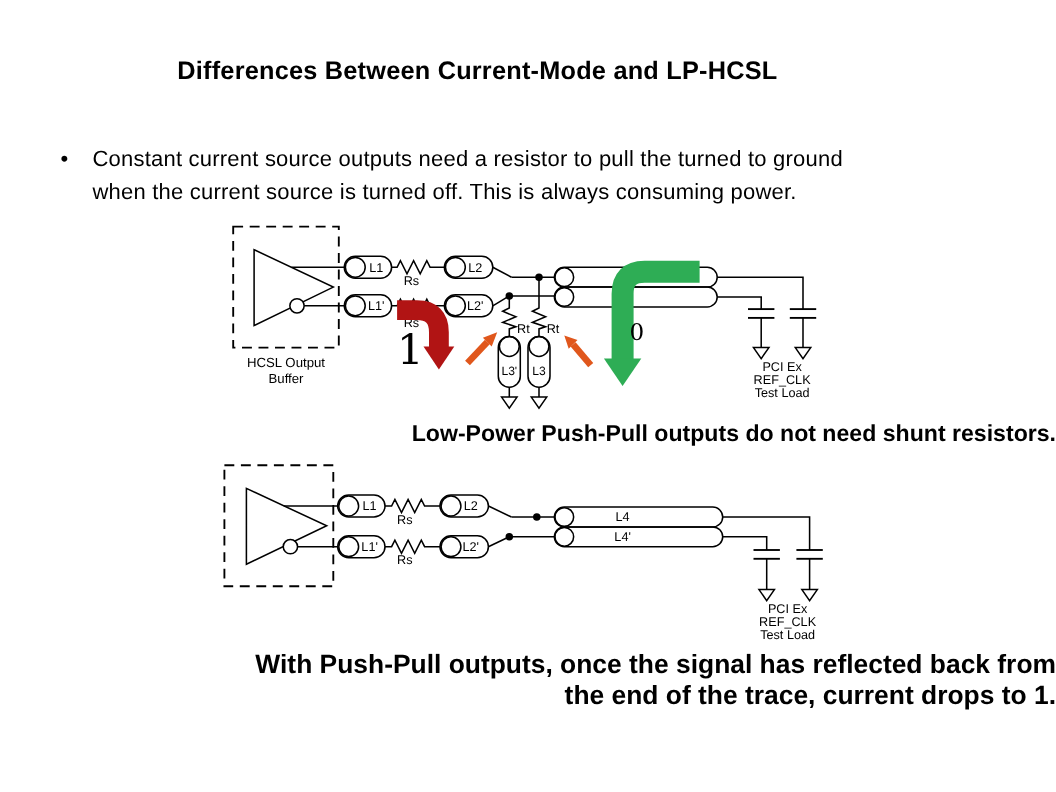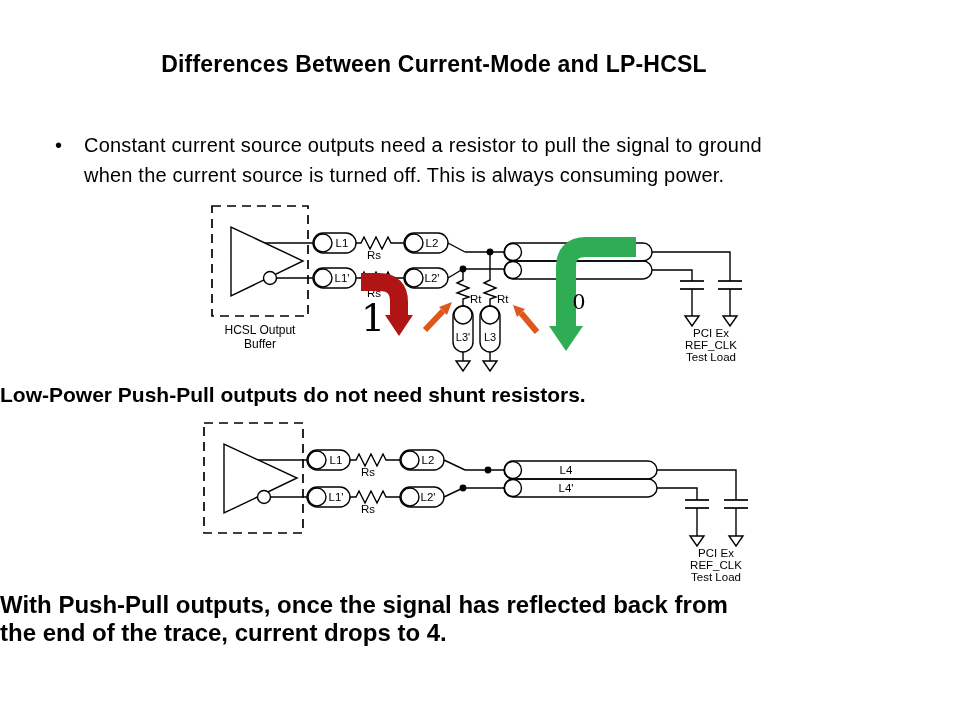--- a/index.html
+++ b/index.html
@@ -3,40 +3,40 @@
 <meta charset="utf-8">
 <style>
   html,body{margin:0;padding:0;background:#ffffff;}
   .slide{position:relative;width:960px;height:720px;background:#ffffff;overflow:hidden;
          font-family:"Liberation Sans", sans-serif;color:#000;}
   .title{position:absolute;top:51px;left:0;width:868px;text-align:center;
          font-size:23px;font-weight:bold;letter-spacing:0.2px;}
   .bullet{position:absolute;top:130px;left:55px;width:850px;}
   .bullet .marker{position:absolute;left:0;top:0;font-size:20px;line-height:30px;}
   .bullet .btext{margin-left:29px;font-size:20px;line-height:30px;letter-spacing:0.2px;}
-  .caption{position:absolute;left:0;width:960px;text-align:left;font-weight:bold;}
+  .caption{position:absolute;left:0;width:960px;text-align:right;font-weight:bold;}
   .caption.mid{top:383px;font-size:21px;}
   .caption.bottom{top:591px;font-size:24px;line-height:28px;}
   svg.circuits{position:absolute;left:0;top:0;}
   text{font-family:"Liberation Sans", sans-serif;fill:#000;stroke:none;}
   .lbl{font-size:11.5px;}
   .lbl-s{font-size:11px;}
   .digit{font-family:"DejaVu Serif", serif;}
 </style>
 </head>
 <body>
 
 <div class="slide">
 
   <div class="title">Differences Between Current-Mode and LP-HCSL</div>
 
   <div class="bullet">
     <span class="marker">•</span>
     <div class="btext">
-      <div>Constant current source outputs need a resistor to pull the signal to ground</div>
+      <div>Constant current source outputs need a resistor to pull the turned to ground</div>
       <div>when the current source is turned off. This is always consuming power.</div>
     </div>
   </div>
 
   <svg class="circuits" width="960" height="720" viewBox="0 0 960 720">
 
     <g stroke="#000" fill="none" stroke-width="1.4">
       <rect x="212" y="206" width="96" height="110" stroke-dasharray="9,6" stroke-width="1.7"></rect>
       <polygon points="231,227 231,296 303,261"></polygon>
       <line x1="265" y1="243" x2="313" y2="243"></line>
@@ -176,16 +176,16 @@
     <text class="lbl" x="566" y="492" text-anchor="middle">L4'</text>
     <text class="lbl" x="716" y="557" text-anchor="middle">PCI Ex</text>
     <text class="lbl" x="716" y="569" text-anchor="middle">REF_CLK</text>
     <text class="lbl" x="716" y="581" text-anchor="middle">Test Load</text>
   </svg>
 
   <div class="caption mid">Low-Power Push-Pull outputs do not need shunt resistors.</div>
 
   <div class="caption bottom">
     <div>With Push-Pull outputs, once the signal has reflected back from</div>
-    <div>the end of the trace, current drops to 4.</div>
+    <div>the end of the trace, current drops to 1.</div>
   </div>
 
 </div>
 
 </body></html>

